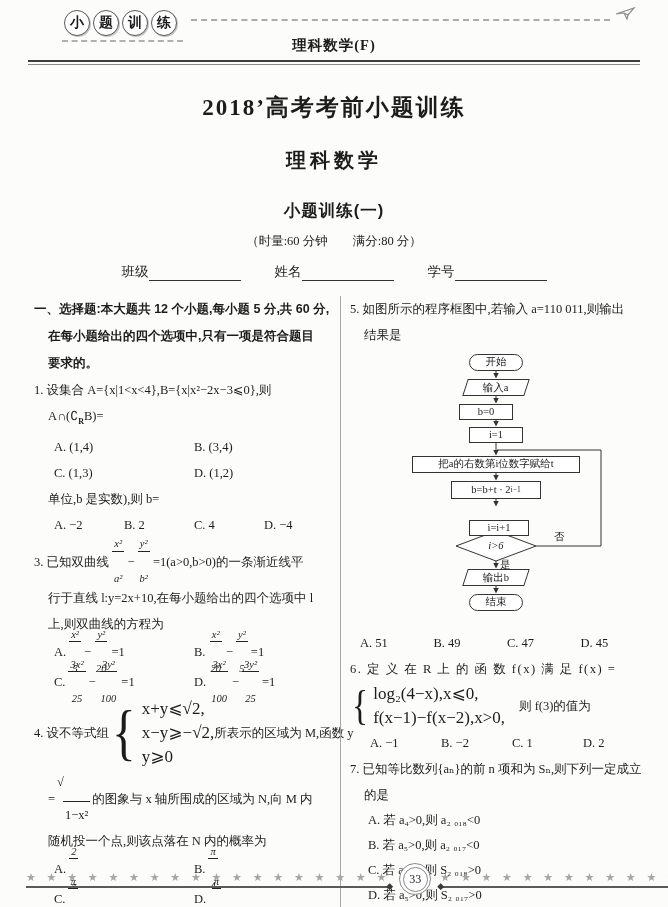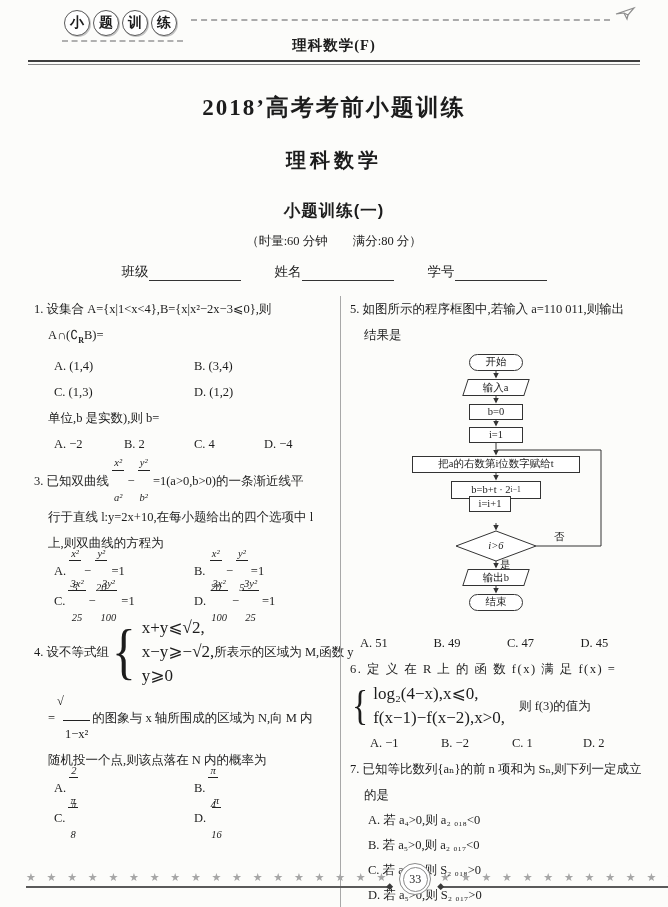--- a/index.html
+++ b/index.html
@@ -130,20 +130,25 @@
     </div>
     <div class="field">
       <span>学号</span>
         <span class="blank"></span>
     </div>
   </div>
 
   <div class="bodycols">
 
     <div class="col-left">
+      <div class="intro">
+        <div>一、选择题:本大题共 12 个小题,每小题 5 分,共 60 分,</div>
+        <div class="cont">在每小题给出的四个选项中,只有一项是符合题目</div>
+        <div class="cont">要求的。</div>
+      </div>
 
       <div>
         <div class="pline">1. 设集合 A={x|1&lt;x&lt;4},B={x|x²−2x−3⩽0},则</div>
         <div class="pline cont">
           <span>A∩(∁</span><sub style="font-size:8px;font-weight:bold">R</sub><span>B)=</span>
         </div>
         <div class="opts2">
           <span>A. (1,4)</span>
           <span>B. (3,4)</span>
           <span>C. (1,3)</span>
@@ -310,34 +315,34 @@
             <line x1="100" y1="232" x2="100" y2="238" stroke="#333" marker-end="url(#arr)"></line>
             <polyline points="140,192 205,192 205,96 101,96" fill="none" stroke="#333"></polyline>
             <polygon points="60,192 100,177 140,192 100,207" fill="#fff" stroke="#333"></polygon>
           </svg>
           <div class="fnode rounded" style="left:73px; top:0;    width:54px; height:17px;">
               <span>开始</span>
             </div>
           <div class="fnode para" style="left:69px; top:25px; width:62px; height:17px;">
               <span>输入a</span>
             </div>
-          <div class="fnode" style="left:73px; top:50px; width:54px; height:16px;">
+          <div class="fnode" style="left:63px; top:50px; width:54px; height:16px;">
               <span>b=0</span>
             </div>
           <div class="fnode" style="left:73px; top:73px; width:54px; height:16px;">
               <span>i=1</span>
             </div>
           <div class="fnode" style="left:16px; top:102px;width:168px;height:17px;">
               <span>把a的右数第i位数字赋给t</span>
             </div>
           <div class="fnode" style="left:55px; top:127px;width:90px; height:18px;">
             <span>b=b+t · 2</span>
               <sup class="fsup">i−1</sup>
           </div>
-          <div class="fnode" style="left:73px; top:142px;width:42px; height:16px;align-items:center;">
+          <div class="fnode" style="left:73px; top:166px;width:60px; height:16px;align-items:center;">
               <span>i=i+1</span>
             </div>
           <div class="condtext" style="left:80px; top:186px;">i&gt;6</div>
           <div class="flabel" style="left:158px; top:176px;">否</div>
           <div class="flabel" style="left:104px; top:204px;">是</div>
           <div class="fnode para" style="left:69px; top:215px;width:62px; height:17px;">
               <span>输出b</span>
             </div>
           <div class="fnode rounded" style="left:73px; top:240px;width:54px; height:17px;">
               <span>结束</span>

